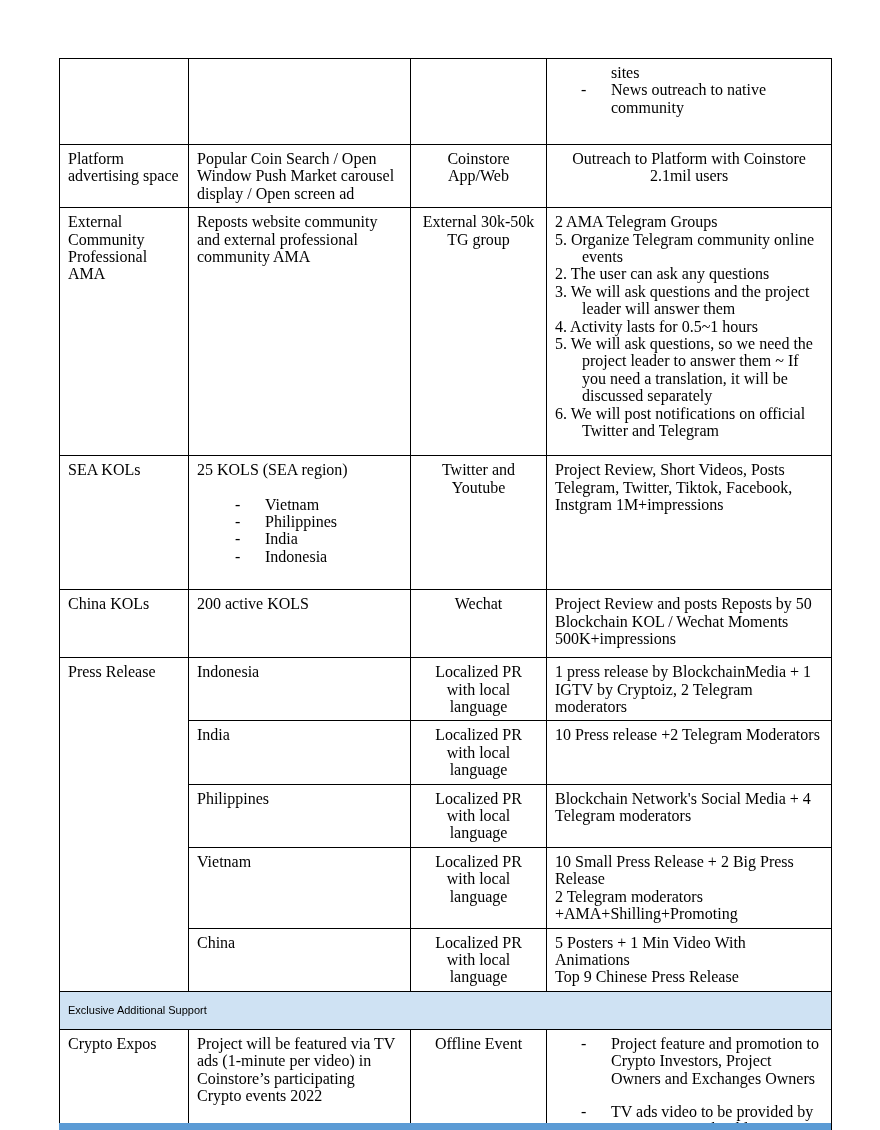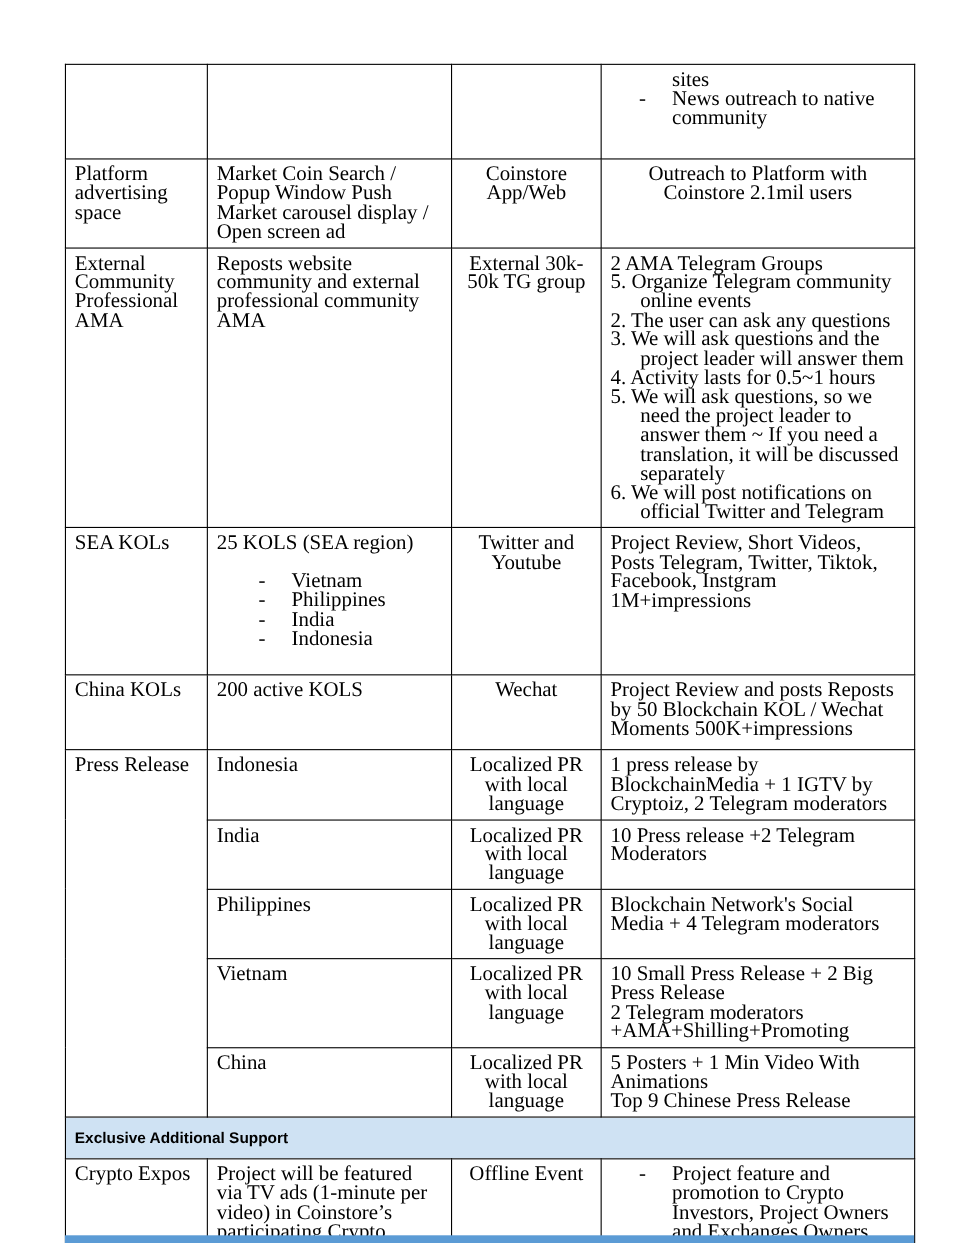--- a/index.html
+++ b/index.html
@@ -8,40 +8,40 @@
     font-family:"Liberation Serif", serif;
   }
   .page{position:relative;width:880px;height:1130px;overflow:hidden;background:#ffffff;}
   table.doc{
     position:absolute;left:59px;top:58px;
     border-collapse:collapse;table-layout:fixed;width:772px;
   }
   col.w1{width:129px;} col.w2{width:222px;} col.w3{width:136px;} col.w4{width:285px;}
   td{
     border:1.5px solid #000;vertical-align:top;
-    padding:5px 8px;font-size:19px;line-height:17.4px;
+    padding:5px 8px;font-size:16px;line-height:17.4px;
     overflow:hidden;
   }
   tr.h86{height:86px;} tr.h63{height:63px;} tr.h248{height:248px;} tr.h134{height:134px;}
   tr.h68{height:68px;} tr.h55{height:55px;} tr.h45{height:45px;} tr.h46{height:46px;}
   tr.h71{height:71px;} tr.h50{height:50px;} tr.h38{height:38px;} tr.h116{height:133px;}
   .c3{text-align:center;}
   .center{text-align:center;padding-left:12px;padding-right:12px;}
   .prewrap{white-space:pre-line;}
   .hang{padding-left:27px;text-indent:-27px;}
   .cont{padding-left:56px;}
   .b-item{display:flex;padding-left:26px;}
   .b-item .dash{width:30px;flex:0 0 30px;}
   .b-item .txt{flex:1;}
   .sea-item{display:flex;padding-left:38px;}
   .sea-item .dash{width:30px;flex:0 0 30px;}
   .gap{height:17px;}
   .gap-sm{height:16px;}
   td.section{
-    font-family:"Liberation Sans", sans-serif;font-weight:bold;font-size:14px;
+    font-family:"Liberation Sans", sans-serif;font-weight:normal;font-size:11px;
     vertical-align:middle;padding:6px 8px;
   }
   .bottom-bar{position:absolute;left:59px;top:1123px;width:772px;height:7px;}
 </style>
 </head>
 <body style="background: rgb(255, 255, 255); color: rgb(0, 0, 0);">
 
 <div class="page">
 
   <table class="doc">
@@ -61,21 +61,21 @@
         <div class="cont">sites</div>
         <div class="b-item">
           <span class="dash">-</span>
           <span class="txt">News outreach to native community</span>
         </div>
       </td>
     </tr>
 
     <tr class="h63">
       <td style="border-color: rgb(0, 0, 0);">Platform advertising space</td>
-      <td style="border-color: rgb(0, 0, 0);">Market Coin Search / Popup Window Push Market carousel display / Open screen ad</td>
+      <td style="border-color: rgb(0, 0, 0);">Popular Coin Search / Open Window Push Market carousel display / Open screen ad</td>
       <td class="c3" style="border-color: rgb(0, 0, 0);">Coinstore App/Web</td>
       <td class="center" style="border-color: rgb(0, 0, 0);">Outreach to Platform with Coinstore 2.1mil users</td>
     </tr>
 
     <tr class="h248">
       <td style="border-color: rgb(0, 0, 0);">External Community Professional AMA</td>
       <td style="border-color: rgb(0, 0, 0);">Reposts website community and external professional community AMA</td>
       <td class="c3" style="border-color: rgb(0, 0, 0);">External 30k-50k TG group</td>
       <td style="border-color: rgb(0, 0, 0);">
         <div>2 AMA Telegram Groups</div>

